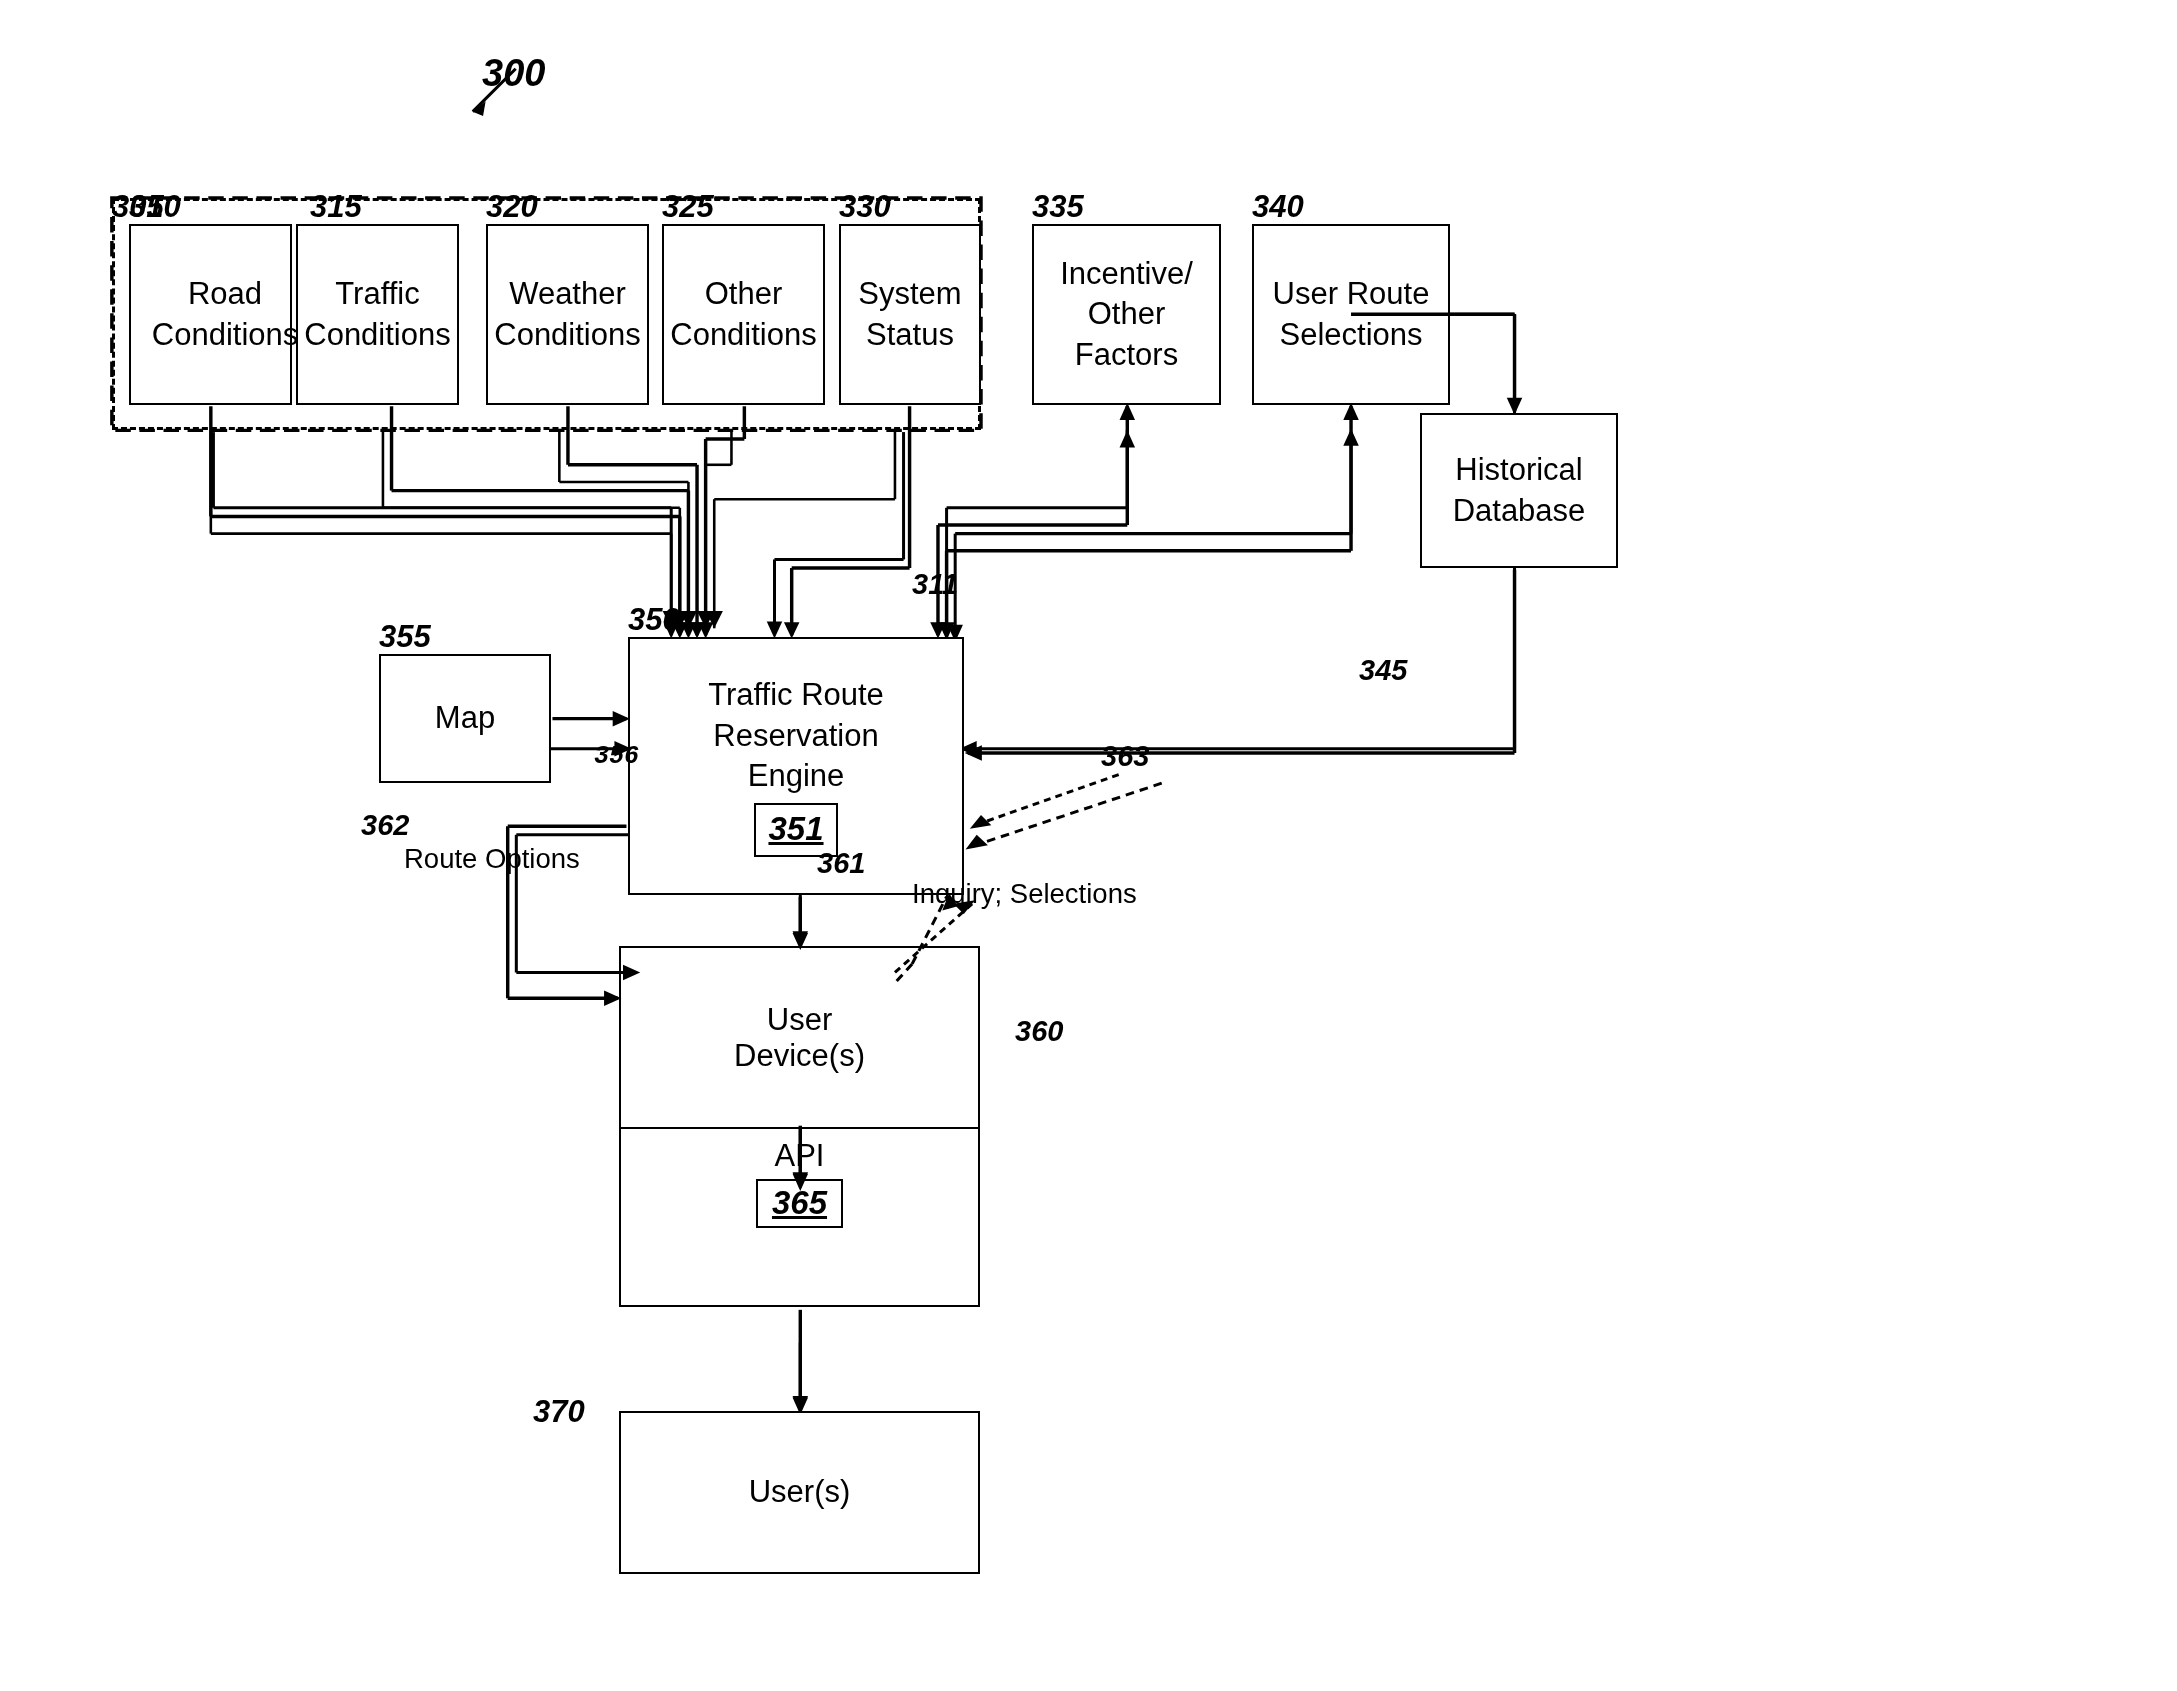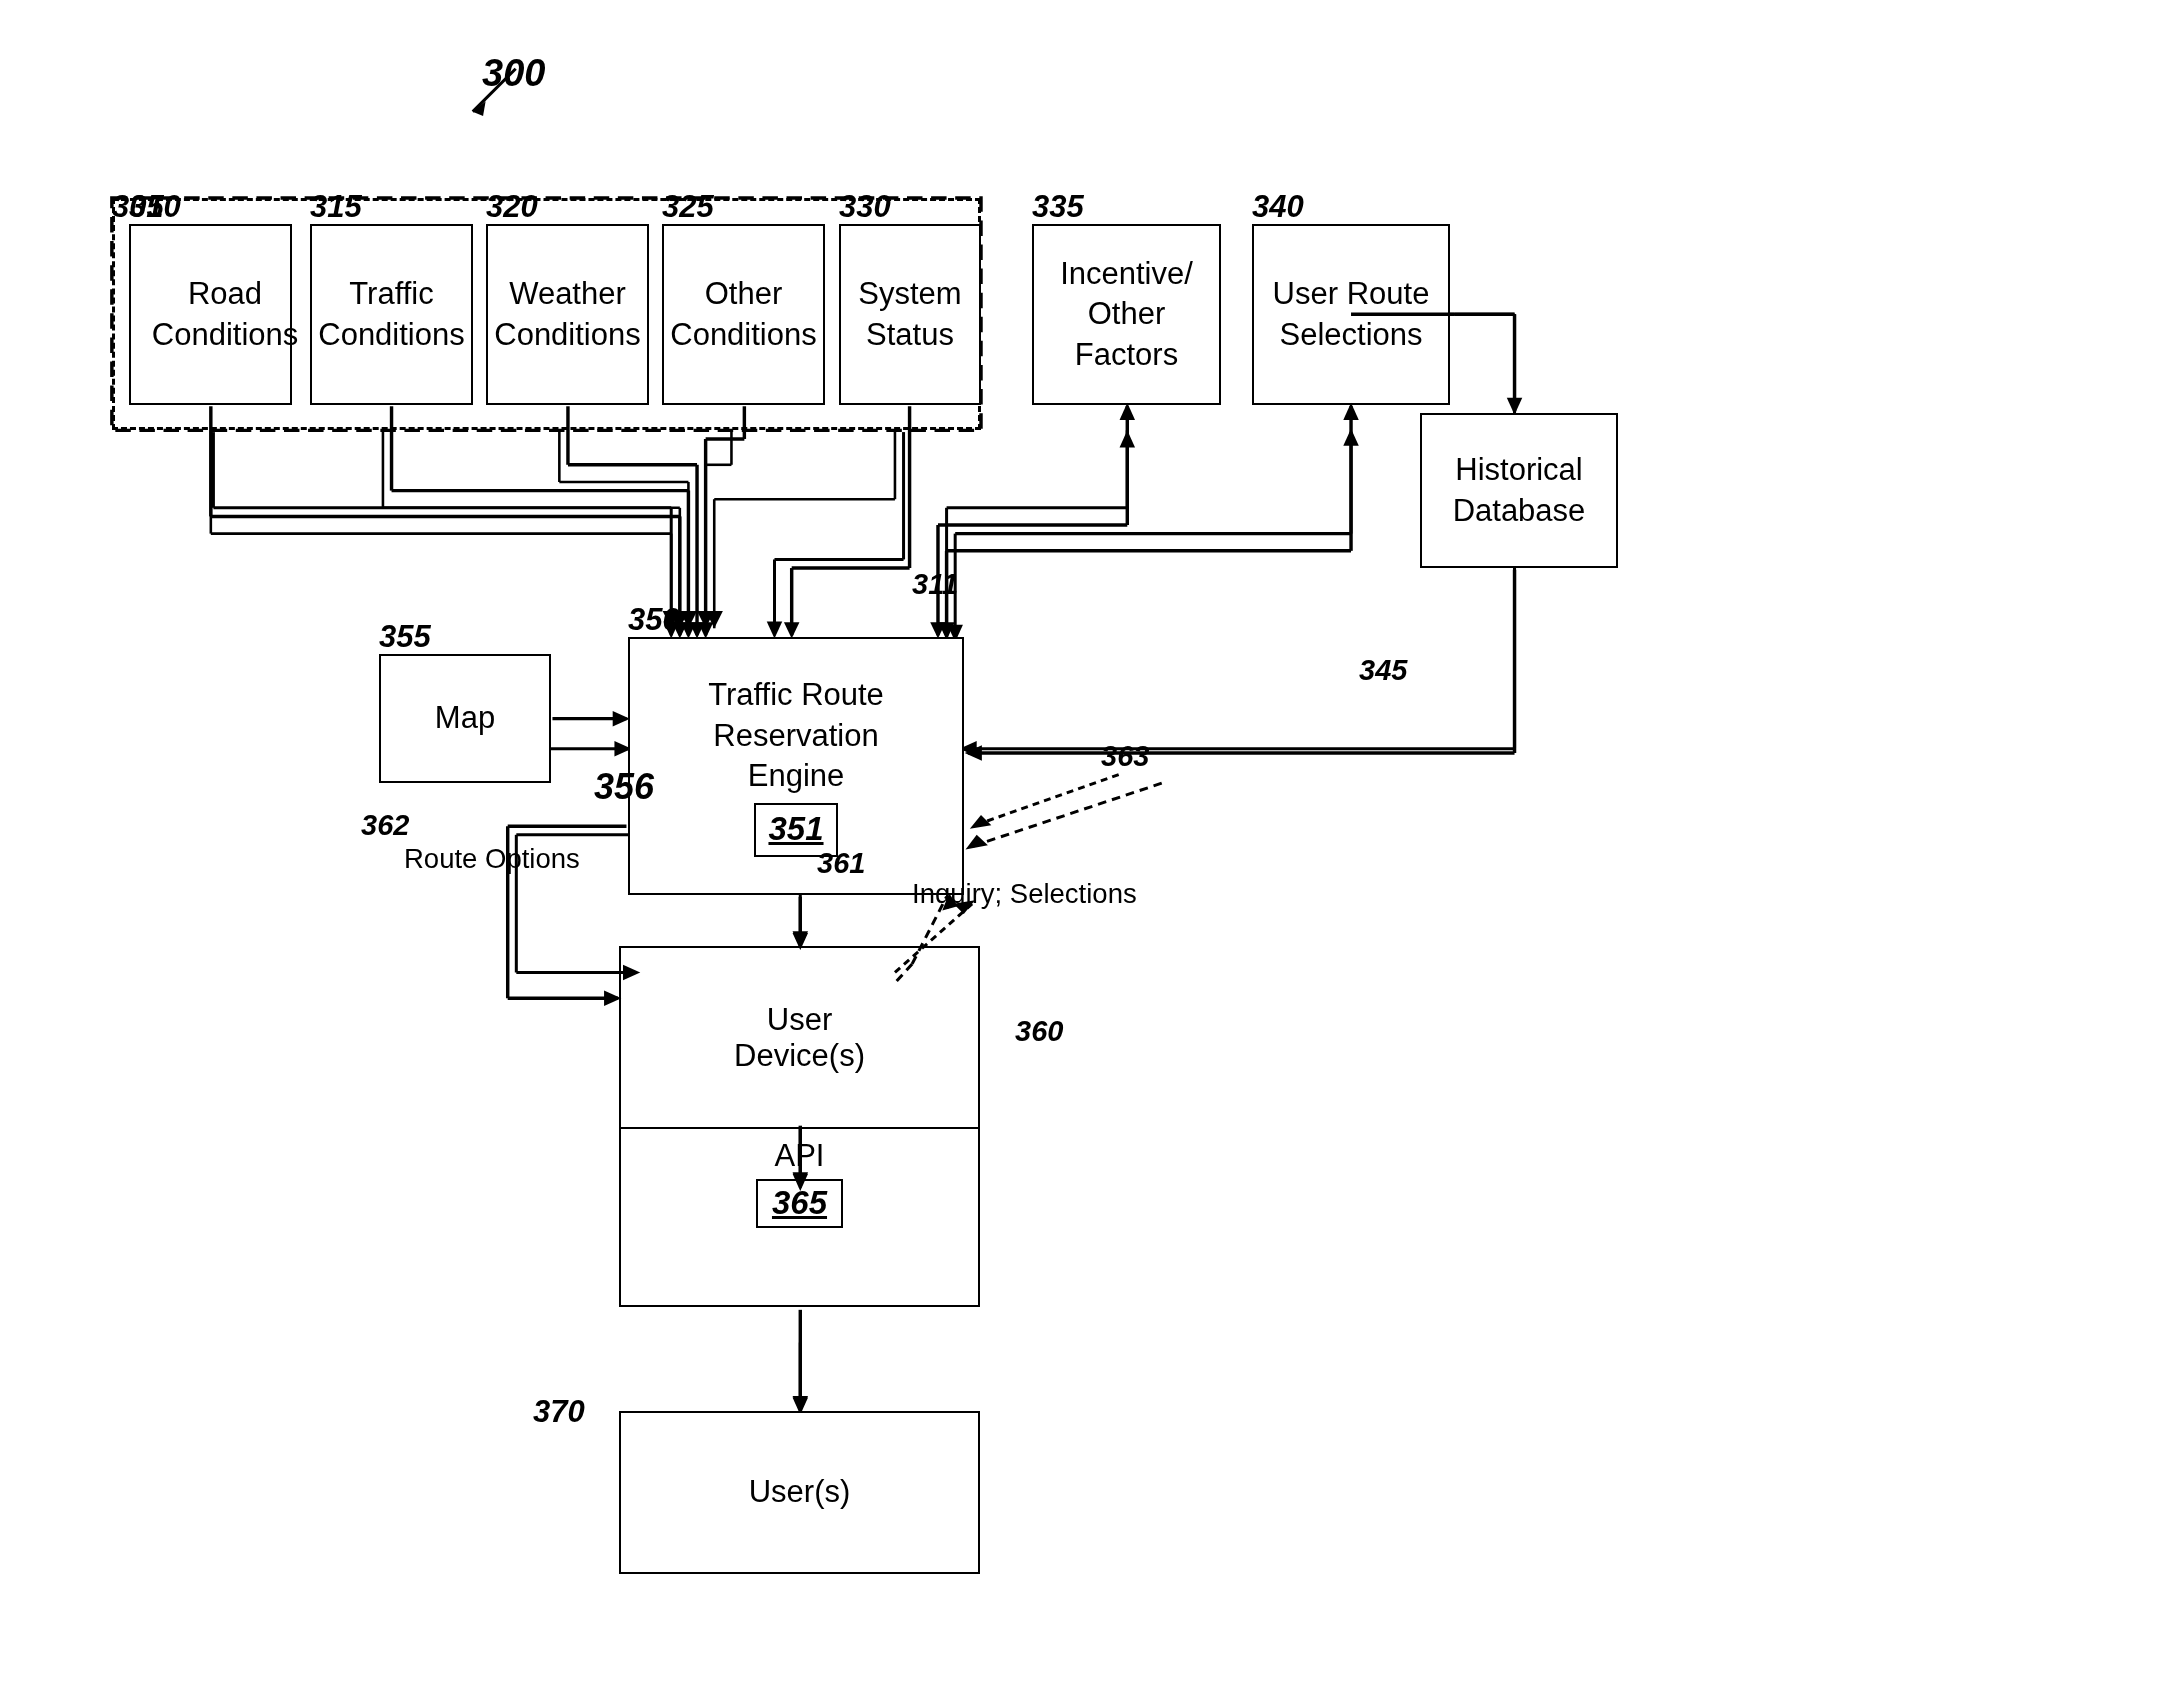--- a/index.html
+++ b/index.html
@@ -153,21 +153,21 @@
   <div class="label" style="left:112px; top:189px;">305</div>
 
   <div style="position:absolute; left:112px; top:198px; width:869px; height:232px; border:3.4px dashed #000;"></div>
 
   <div class="box" style="left:129px; top:224px; width:163px; height:181px;">
     <span style="white-space:pre-line;margin-left:29px;">Road
 Conditions</span>
   </div>
   <div class="label" style="left:129px; top:189px;">310</div>
 
-  <div class="box" style="left:310px; top:224px; width:163px; height:181px;">
+  <div class="box" style="left:296px; top:224px; width:163px; height:181px;">
     <span style="white-space:pre-line;">Traffic
 Conditions</span>
   </div>
   <div class="label" style="left:310px; top:189px;">315</div>
 
   <div class="box" style="left:486px; top:224px; width:163px; height:181px;">
     <span style="white-space:pre-line;">Weather
 Conditions</span>
   </div>
   <div class="label" style="left:486px; top:189px;">320</div>
@@ -213,21 +213,21 @@
     </div>
   </div>
   <div class="label" style="left:628px; top:602px;">350</div>
 
   <div class="label" style="left:912px; top:568px; font-size:29px;">311</div>
 
   <div class="box" style="left:379px; top:654px; width:172px; height:129px;">
     <span>Map</span>
   </div>
   <div class="label" style="left:379px; top:619px;">355</div>
-  <div class="label" style="left:594px; top:766px; font-size:36px;">356</div>
+  <div class="label" style="left:594px; top:742px; font-size:25px;font-family:Liberation Mono, monospace;">356</div>
 
   <div class="arrow-label" style="left:404px; top:843px;">Route
 Options</div>
   <div class="label" style="left:361px; top:809px; font-size:29px;">362</div>
 
   <div class="arrow-label" style="left:912px; top:878px;">Inquiry;
 Selections</div>
   <div class="label" style="left:817px; top:847px; font-size:29px;">361</div>
 
   <div class="label" style="left:1101px; top:740px; font-size:29px;">363</div>

